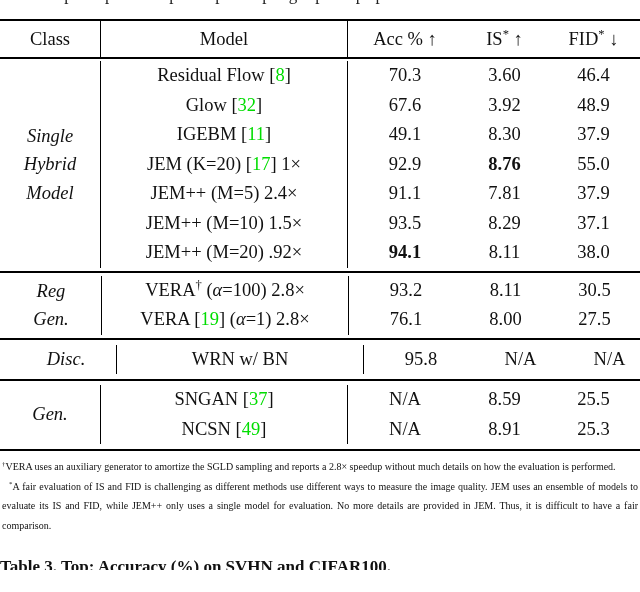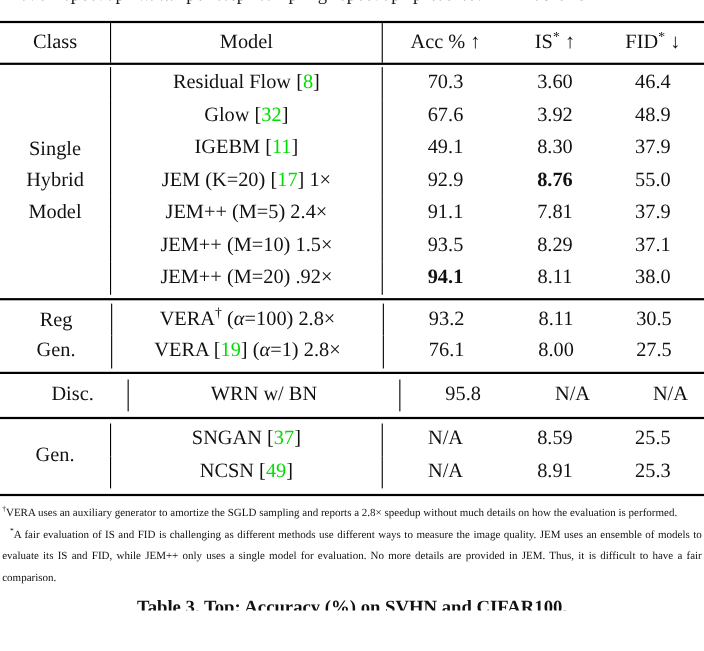--- a/index.html
+++ b/index.html
@@ -20,36 +20,36 @@
   .cell{font-size:18.5px;text-align:center;line-height:29.5px;height:29.5px;
     white-space:nowrap;overflow:visible;}
   .c1{grid-column:1;}
   .c2{grid-column:2;border-left:1.5px solid #000;height:100%;}
   .c3{grid-column:3;border-left:1.5px solid #000;height:100%;}
   .c4{grid-column:4;}
   .c5{grid-column:5;}
   .hdr .cell{height:36px;line-height:36px;}
   .classcell{grid-column:1;grid-row:1/-1;display:flex;flex-direction:column;
     justify-content:center;align-items:center;height:100%;}
-  .classcell div{font-size:18.5px;line-height:28.5px;text-align:center;}
+  .classcell div{font-size:18.5px;line-height:28.5px;text-align:center;font-style:italic;}
   .bold{font-weight:700;}
   .cite{color:var(--cite,#00dd00);}
   .alpha{font-style:italic;}
   sup{font-size:68%;line-height:0;}
   
   #sec-0{padding:2px 0 3px 0;}
   #sec-1{padding:3px 1px;}
   #sec-2{padding:5px 16px;}
   #sec-3{padding:4px 0 5px 0;}
   
   .footnotes{padding:6px 2px 0 2px;font-size:10px;line-height:19.5px;text-align:justify;}
   .footnote{margin:0;}
   .footnote.second{text-indent:7px;}
   
-  .captionwrap{height:16px;overflow:hidden;margin-top:4px;text-align:center;}
+  .captionwrap{height:16px;overflow:hidden;margin-top:19px;}
   .captionwrap .inner{font-size:17px;line-height:25px;font-weight:700;white-space:nowrap;}
 </style>
 </head>
 <body>
 
 <div class="topclip">
   <div class="inner">model speedup w.r.t. per-step sampling speedup presented in Table 5</div>
 </div>
 
 <div class="rule"></div>

